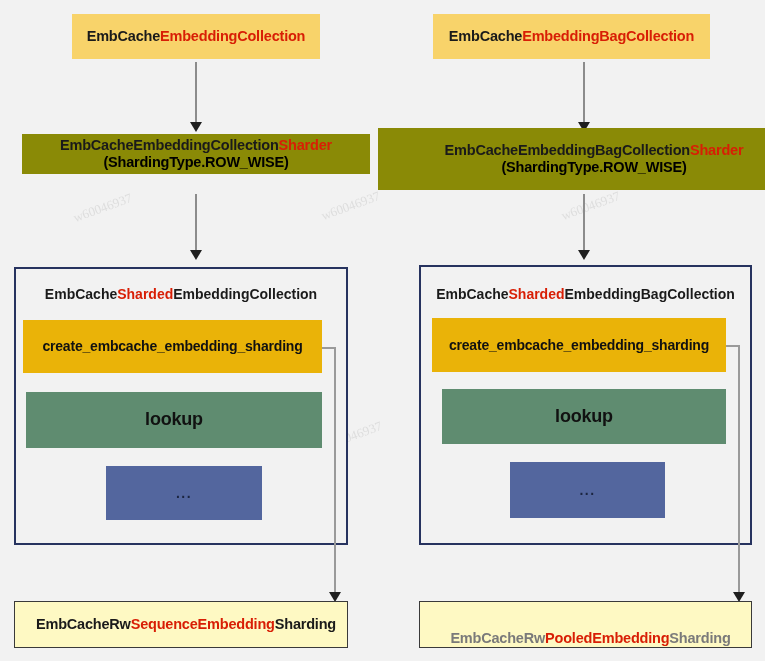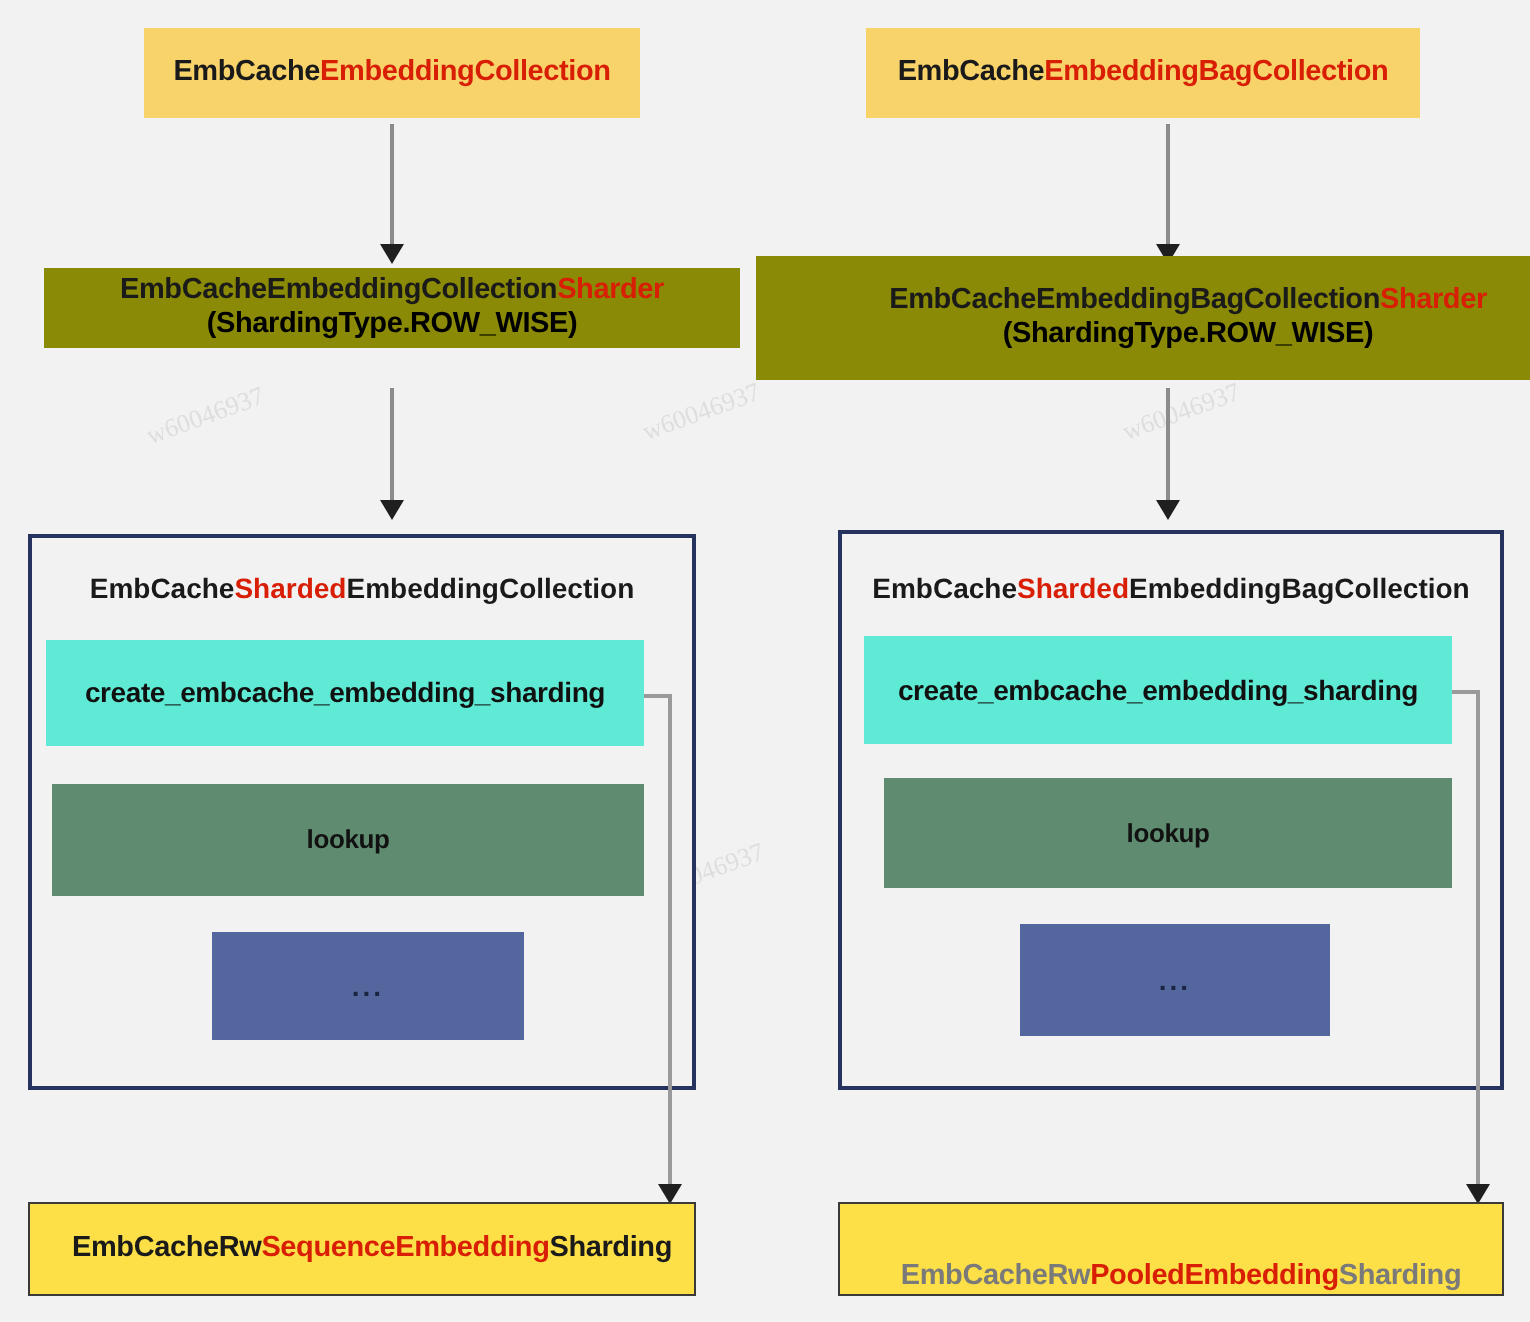--- a/index.html
+++ b/index.html
@@ -57,38 +57,38 @@
     left: 0;
     right: 0;
     text-align: center;
     font-size: 14px;
     font-weight: bold;
     color: #1A1A1A;
     white-space: nowrap;
   }
   
   .m-yellow {
-    background: #5eead4;
+    background: #eab308;
     color: #111111;
     font-size: 14px;
   }
   .m-green {
     background: #5F8C70;
     color: #111111;
-    font-size: 13px;
+    font-size: 18px;
   }
   .m-blue {
     background: #53669E;
     color: #1B2540;
     font-size: 14px;
     letter-spacing: 1.5px;
   }
   
   .result {
-    background: #fde047;
+    background: #fef9c3;
     border: 1.6px solid #3A3A3A;
     font-size: 14.5px;
     padding-left: 10px;
   }
   .result.dark { color: #1A1A1A; }
   .result.muted { color: #7A7A7A; }
   .red { color: #D81E05; }
   .black { color: #1A1A1A; }
   
   .vline {

